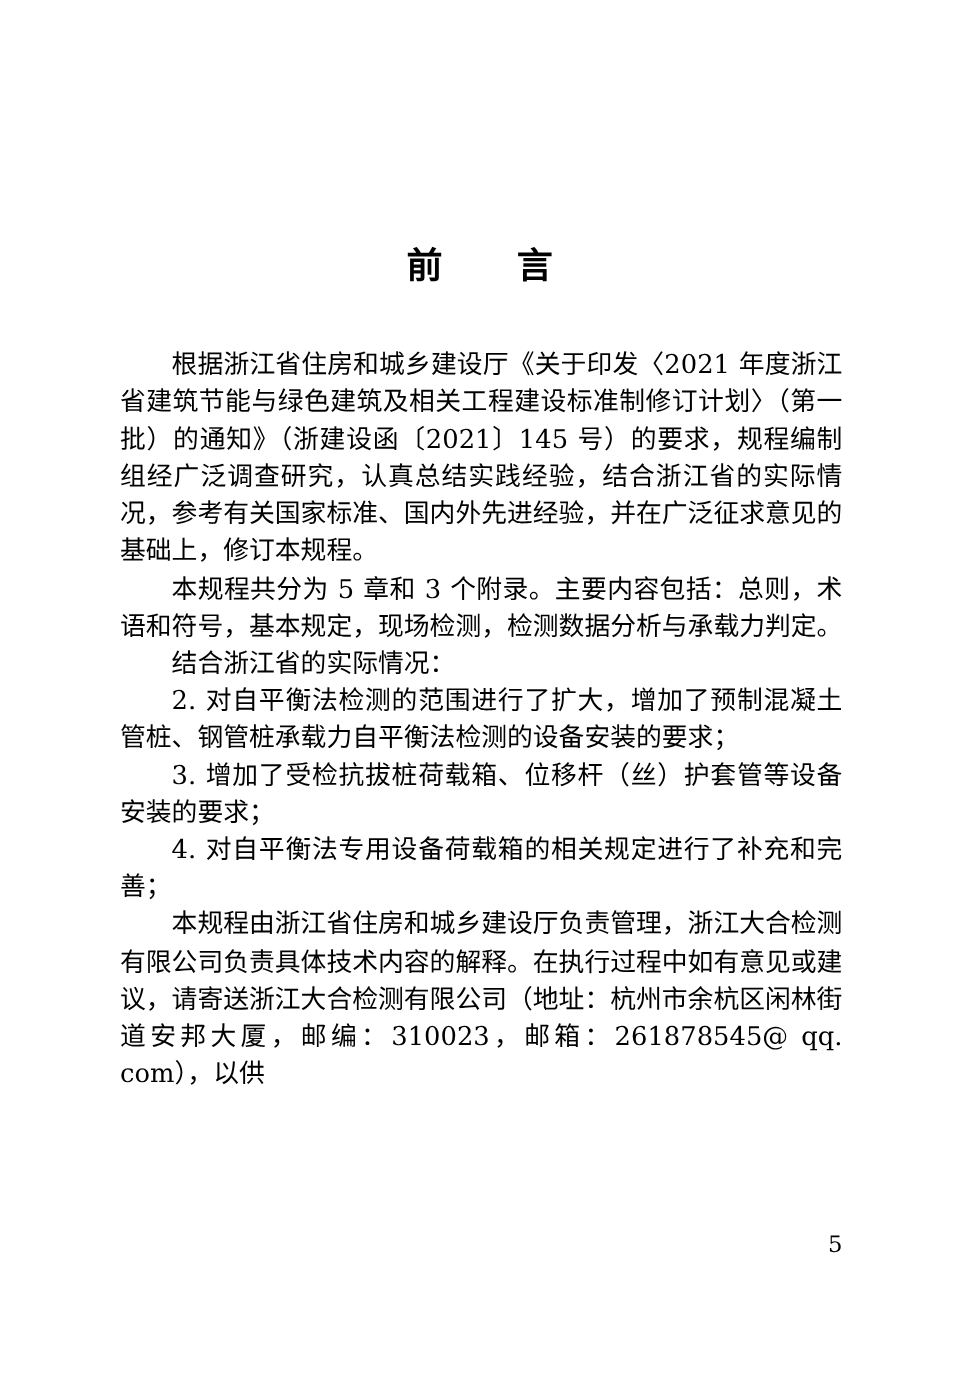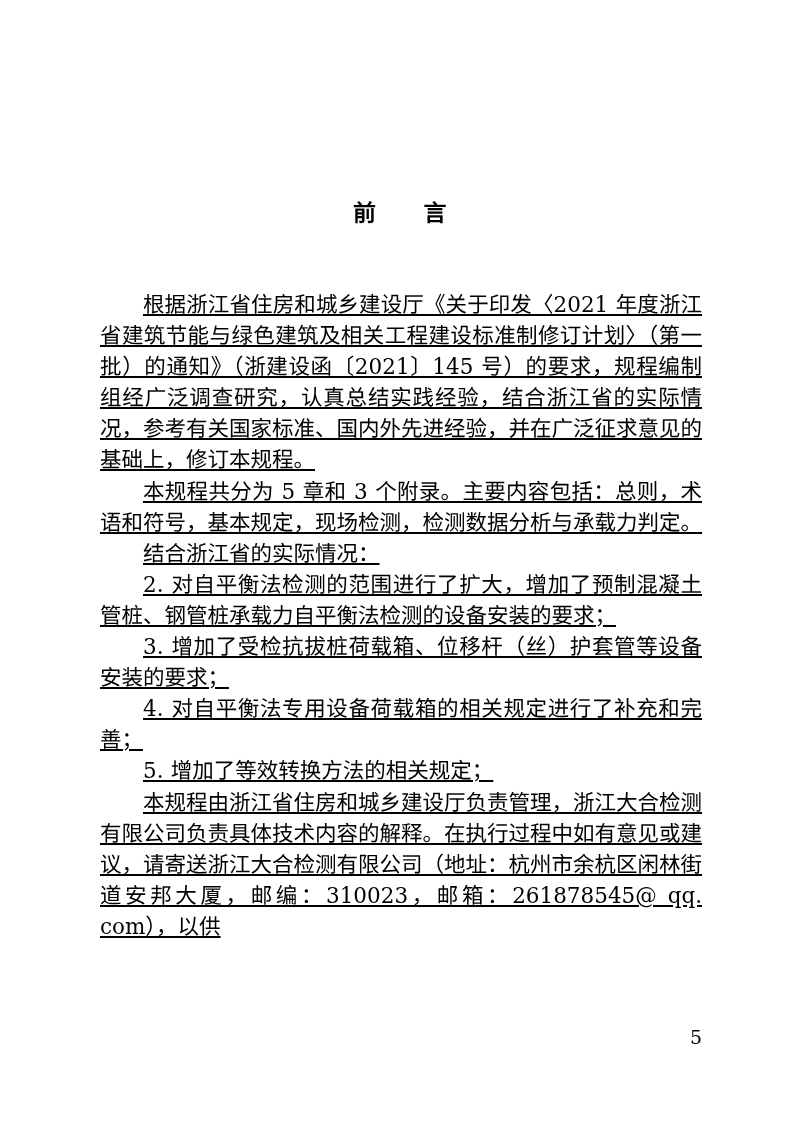--- a/index.html
+++ b/index.html
@@ -22,41 +22,40 @@
     box-sizing: border-box;
   }
   .page-title {
     position: absolute;
     top: 185px;
     left: 0;
     width: 800px;
     text-align: center;
     font-family: "DejaVu Sans", "Liberation Sans", sans-serif;
     font-weight: bold;
-    font-size: 23px;
+    font-size: 30px;
     letter-spacing: 0.02em;
     line-height: 1.2;
     white-space: pre;
   }
   .body-block {
     position: absolute;
     top: 289px;
     left: 100px;
     width: 602px;
   }
   .para {
     margin: 0;
     font-size: 21.5px;
     line-height: 31.1px;
     text-align: justify;
     text-align-last: left;
     text-justify: inter-character;
     letter-spacing: 0;
     word-spacing: 0.02em;
-    text-decoration: underline;
   }
   .para.indent {
     text-indent: 2em;
   }
   
   .para.item {
     text-indent: 2em;
   }
   .page-number {
     position: absolute;
@@ -83,21 +82,20 @@
 
     <p class="para indent">结合浙江省的实际情况：</p>
 
 
     <p class="para item">2. 对自平衡法检测的范围进行了扩大，增加了预制混凝土管桩、钢管桩承载力自平衡法检测的设备安装的要求；</p>
 
     <p class="para item">3. 增加了受检抗拔桩荷载箱、位移杆（丝）护套管等设备安装的要求；</p>
 
     <p class="para item">4. 对自平衡法专用设备荷载箱的相关规定进行了补充和完善；</p>
 
-    <p class="para item">5. 增加了等效转换方法的相关规定；</p>
 
 
     <p class="para indent">本规程由浙江省住房和城乡建设厅负责管理，浙江大合检测有限公司负责具体技术内容的解释。在执行过程中如有意见或建议，请寄送浙江大合检测有限公司（地址：杭州市余杭区闲林街道安邦大厦，邮编：310023，邮箱：261878545@ qq. com），以供</p>
 
   </div>
 
   <div class="page-number">5</div>
 
 </div>
 

